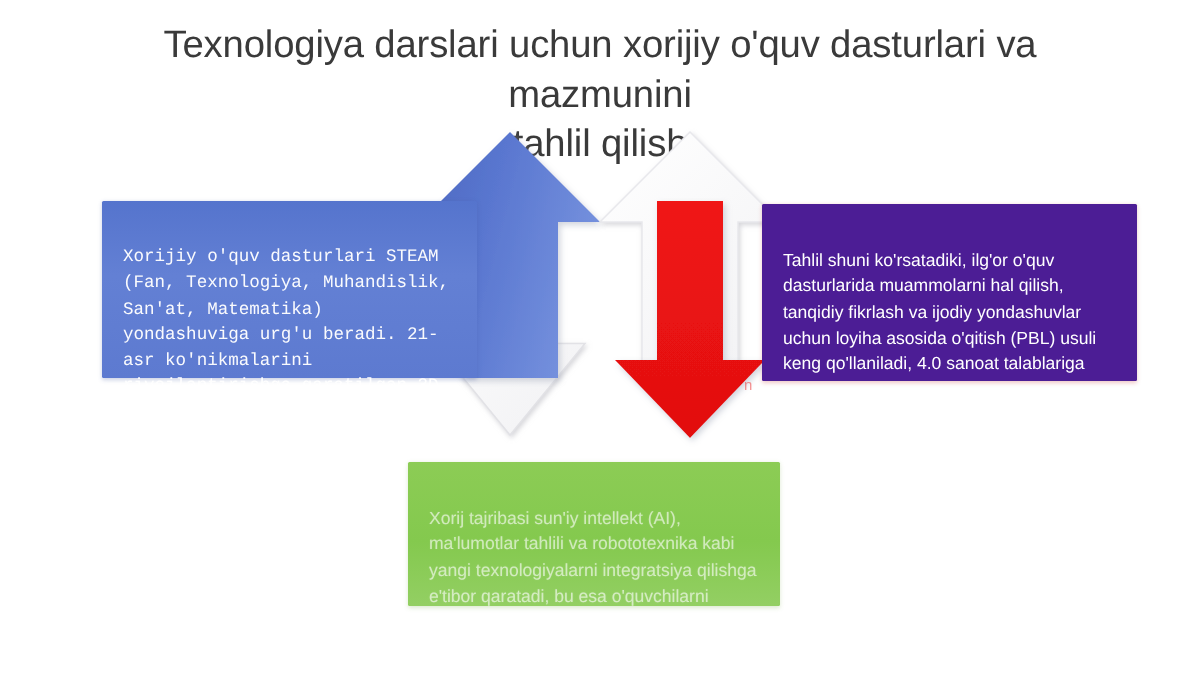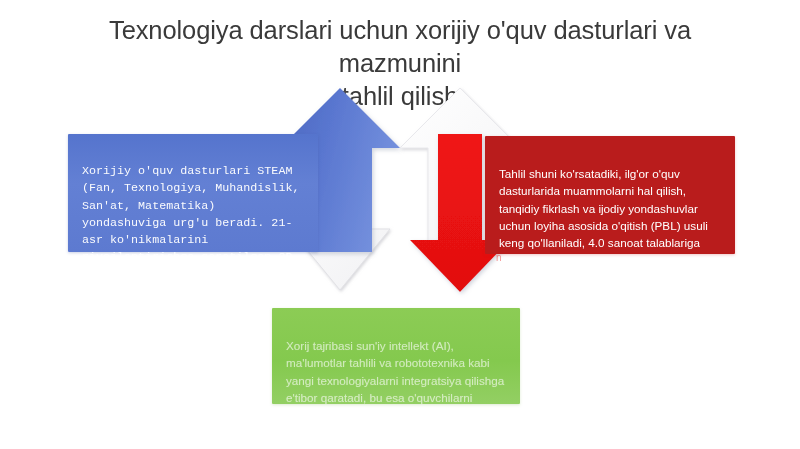--- a/index.html
+++ b/index.html
@@ -62,25 +62,25 @@
     left: 68px;
     top: 134px;
     width: 250px;
     height: 118px;
     background: linear-gradient(180deg, #5574cd 0%, #6380d4 42%, #5d7ad0 100%);
     box-shadow: 0 1px 3px rgba(70,90,160,0.28);
   }
   #box-blue .tb-text { opacity: 0.97; font-family: Liberation Mono, monospace; }
 
   #box-red {
-    left: 485px;
+    left: 508px;
     top: 136px;
     width: 250px;
     height: 118px;
-    background: #b91c1c;
+    background: #4c1d95;
     box-shadow: 0 1px 3px rgba(190,30,30,0.25);
   }
 
   #box-green {
     left: 272px;
     top: 308px;
     width: 248px;
     height: 96px;
     background: linear-gradient(180deg, #8ccc55 0%, #84c94e 55%, #93cf63 100%);
     box-shadow: 0 1px 3px rgba(120,170,70,0.25);

